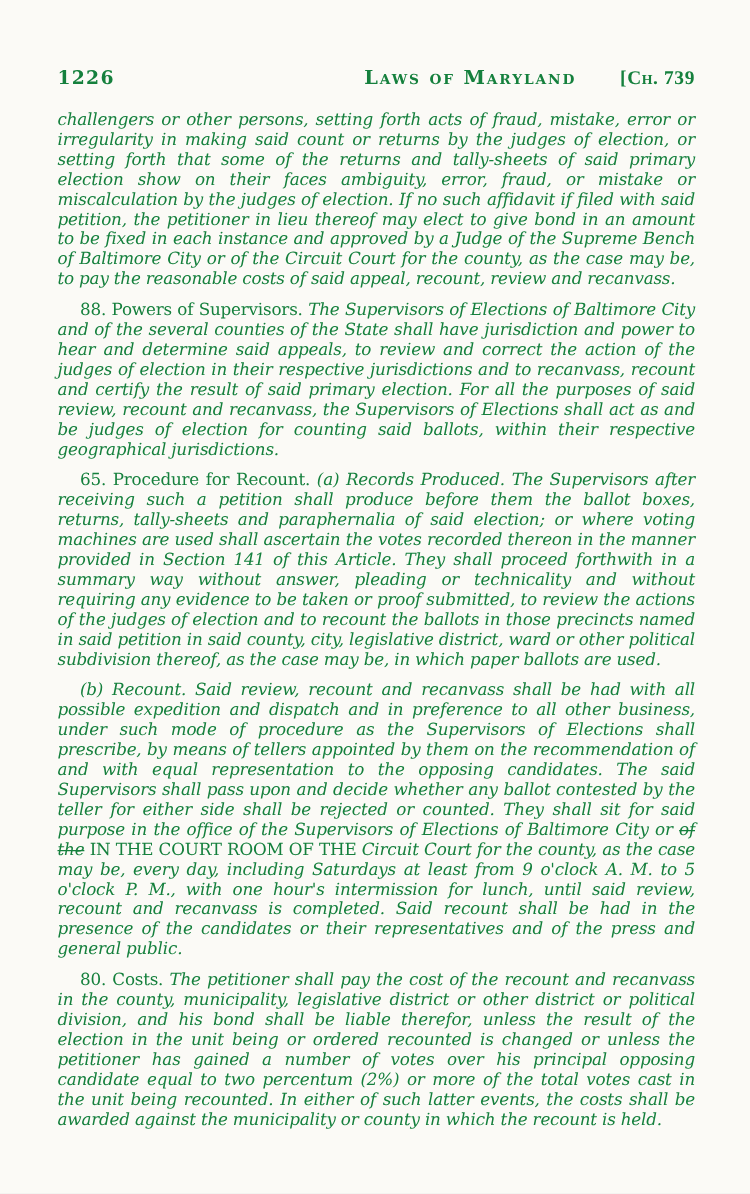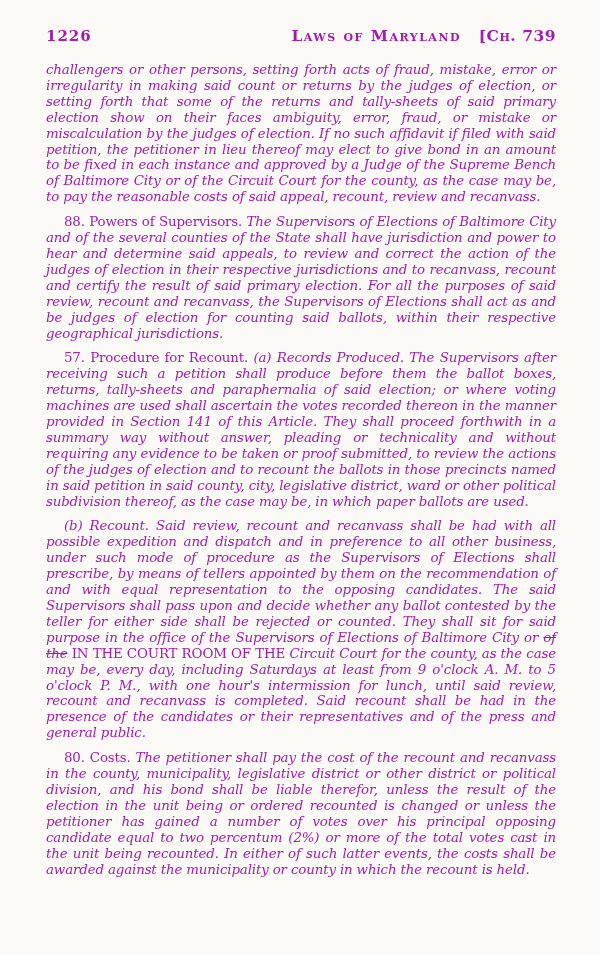--- a/index.html
+++ b/index.html
@@ -1,31 +1,31 @@
 <!DOCTYPE html>
 <html><head>
 <meta charset="utf-8">
 <style>
   html,body{margin:0;padding:0;background:#e9e9e6;}
   .page{
     width:600px;height:955px;box-sizing:border-box;
     background:#fbfaf6;
-    padding:26px 44px 0 46px;
+    padding:52px 44px 0 46px;
     font-family:"DejaVu Serif","Liberation Serif",serif;
-    color:#a21caf;
+    color:#15803d;
     overflow:hidden;
     position:relative;
   }
   .runhead{
     display:flex;align-items:baseline;
     font-weight:bold;font-size:14px;font-style:normal;
   }
   .runhead .pageno{width:95px;letter-spacing:1px;font-size:15px;}
   .runhead .title{flex:1;text-align:right;font-variant:small-caps;letter-spacing:1.5px;font-size:15.5px;}
-  .runhead .chap{width:95px;text-align:right;font-variant:small-caps;letter-spacing:0.5px;font-size:15.5px;}
+  .runhead .chap{width:95px;text-align:right;font-variant:small-caps;letter-spacing:0.5px;font-size:15.5px;font-family:Liberation Serif, serif;}
   .bodytext{
     margin-top:17px;
     font-size:13.4px;line-height:15.9px;
     text-align:justify;
     letter-spacing:-0.15px;
   }
   .para{font-style:italic;text-indent:18px;margin:9px 0 0 0;}
   .para.first{text-indent:0;margin-top:0;font-style:italic;}
   .sec-head{font-style:normal;font-weight:normal;}
   .strike{text-decoration:line-through;}
@@ -42,21 +42,21 @@
     <span class="chap">[Ch. 739</span>
   </div>
 
   <div class="bodytext">
 
     <p class="para first"><span>challengers or other persons, setting forth acts of fraud, mistake, error or irregularity in making said count or returns by the judges of election, or setting forth that some of the returns and tally-sheets of said primary election show on their faces ambiguity, error, fraud, or mistake or miscalculation by the judges of election. If no such affidavit if filed with said petition, the petitioner in lieu thereof may elect to give bond in an amount to be fixed in each instance and approved by a Judge of the Supreme Bench of Baltimore City or of the Circuit Court for the county, as the case may be, to pay the reasonable costs of said appeal, recount, review and recanvass.</span></p>
 
     <p class="para"><span class="sec-head">88. Powers of Supervisors.</span>
       <span>The Supervisors of Elections of Baltimore City and of the several counties of the State shall have jurisdiction and power to hear and determine said appeals, to review and correct the action of the judges of election in their respective jurisdictions and to recanvass, recount and certify the result of said primary election. For all the purposes of said review, recount and recanvass, the Supervisors of Elections shall act as and be judges of election for counting said ballots, within their respective geographical jurisdictions.</span></p>
 
-    <p class="para"><span class="sec-head">57. Procedure for Recount.</span>
+    <p class="para"><span class="sec-head">65. Procedure for Recount.</span>
       <span>(a) Records Produced. The Supervisors after receiving such a petition shall produce before them the ballot boxes, returns, tally-sheets and paraphernalia of said election; or where voting machines are used shall ascertain the votes recorded thereon in the manner provided in Section 141 of this Article. They shall proceed forthwith in a summary way without answer, pleading or technicality and without requiring any evidence to be taken or proof submitted, to review the actions of the judges of election and to recount the ballots in those precincts named in said petition in said county, city, legislative district, ward or other political subdivision thereof, as the case may be, in which paper ballots are used.</span></p>
 
     <p class="para"><span>(b) Recount. Said review, recount and recanvass shall be had with all possible expedition and dispatch and in preference to all other business, under such mode of procedure as the Supervisors of Elections shall prescribe, by means of tellers appointed by them on the recommendation of and with equal representation to the opposing candidates. The said Supervisors shall pass upon and decide whether any ballot contested by the teller for either side shall be rejected or counted. They shall sit for said purpose in the office of the Supervisors of Elections of Baltimore City or</span>
       <span class="strike">of the</span>
       <span class="caps-insert">IN THE COURT ROOM OF THE</span>
       <span>Circuit Court for the county, as the case may be, every day, including Saturdays at least from 9 o'clock A. M. to 5 o'clock P. M., with one hour's intermission for lunch, until said review, recount and recanvass is completed. Said recount shall be had in the presence of the candidates or their representatives and of the press and general public.</span></p>
 
     <p class="para"><span class="sec-head">80. Costs.</span>
       <span>The petitioner shall pay the cost of the recount and recanvass in the county, municipality, legislative district or other district or political division, and his bond shall be liable therefor, unless the result of the election in the unit being or ordered recounted is changed or unless the petitioner has gained a number of votes over his principal opposing candidate equal to two percentum (2%) or more of the total votes cast in the unit being recounted. In either of such latter events, the costs shall be awarded against the municipality or county in which the recount is held.</span></p>
 

